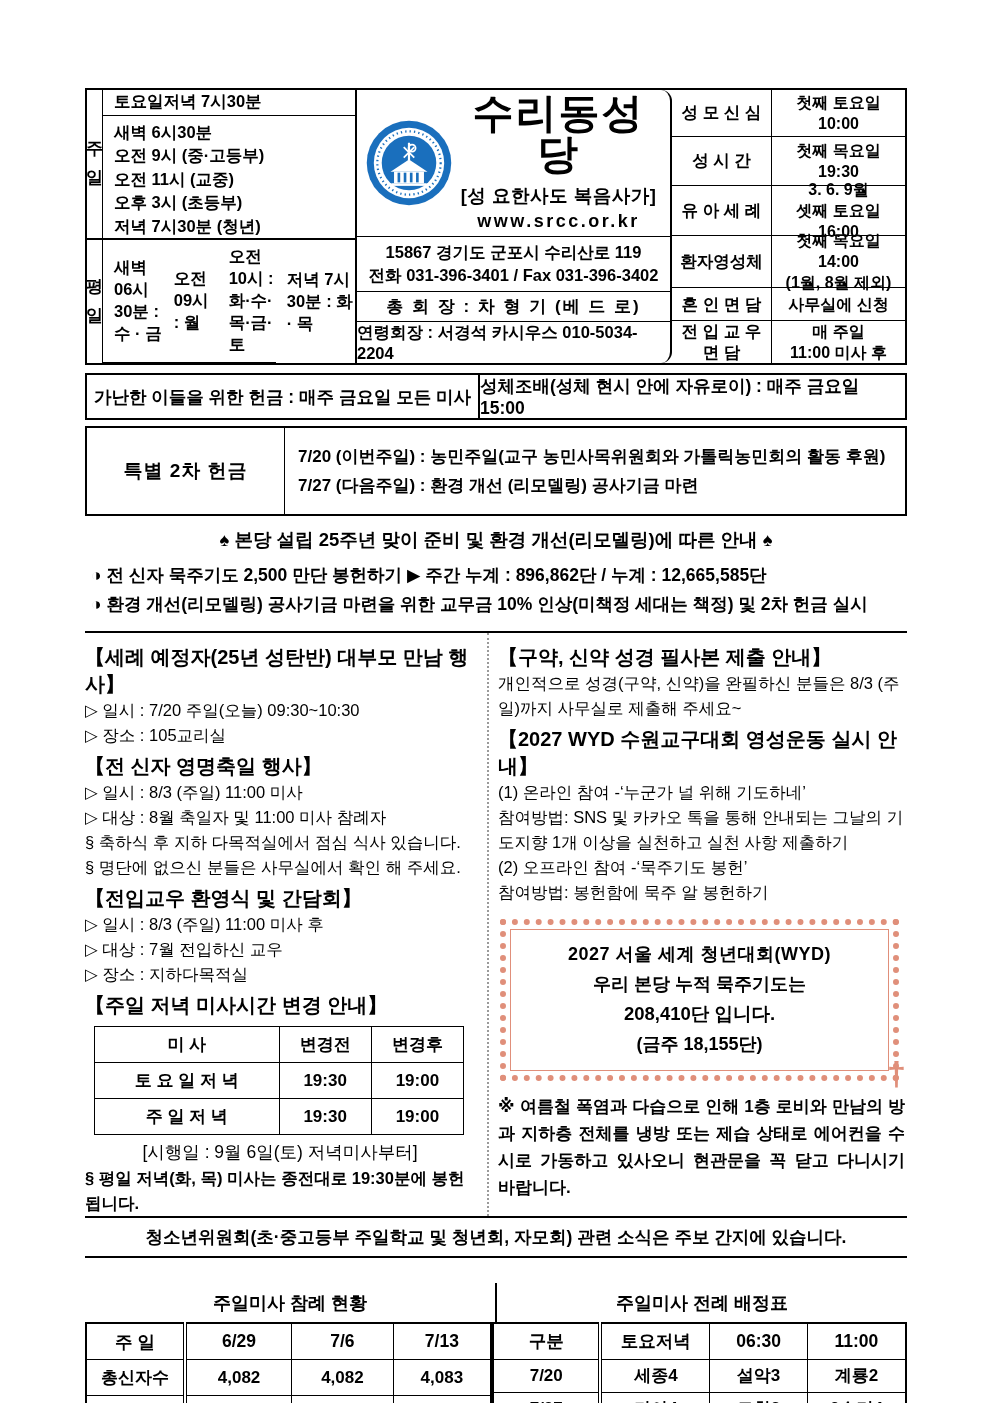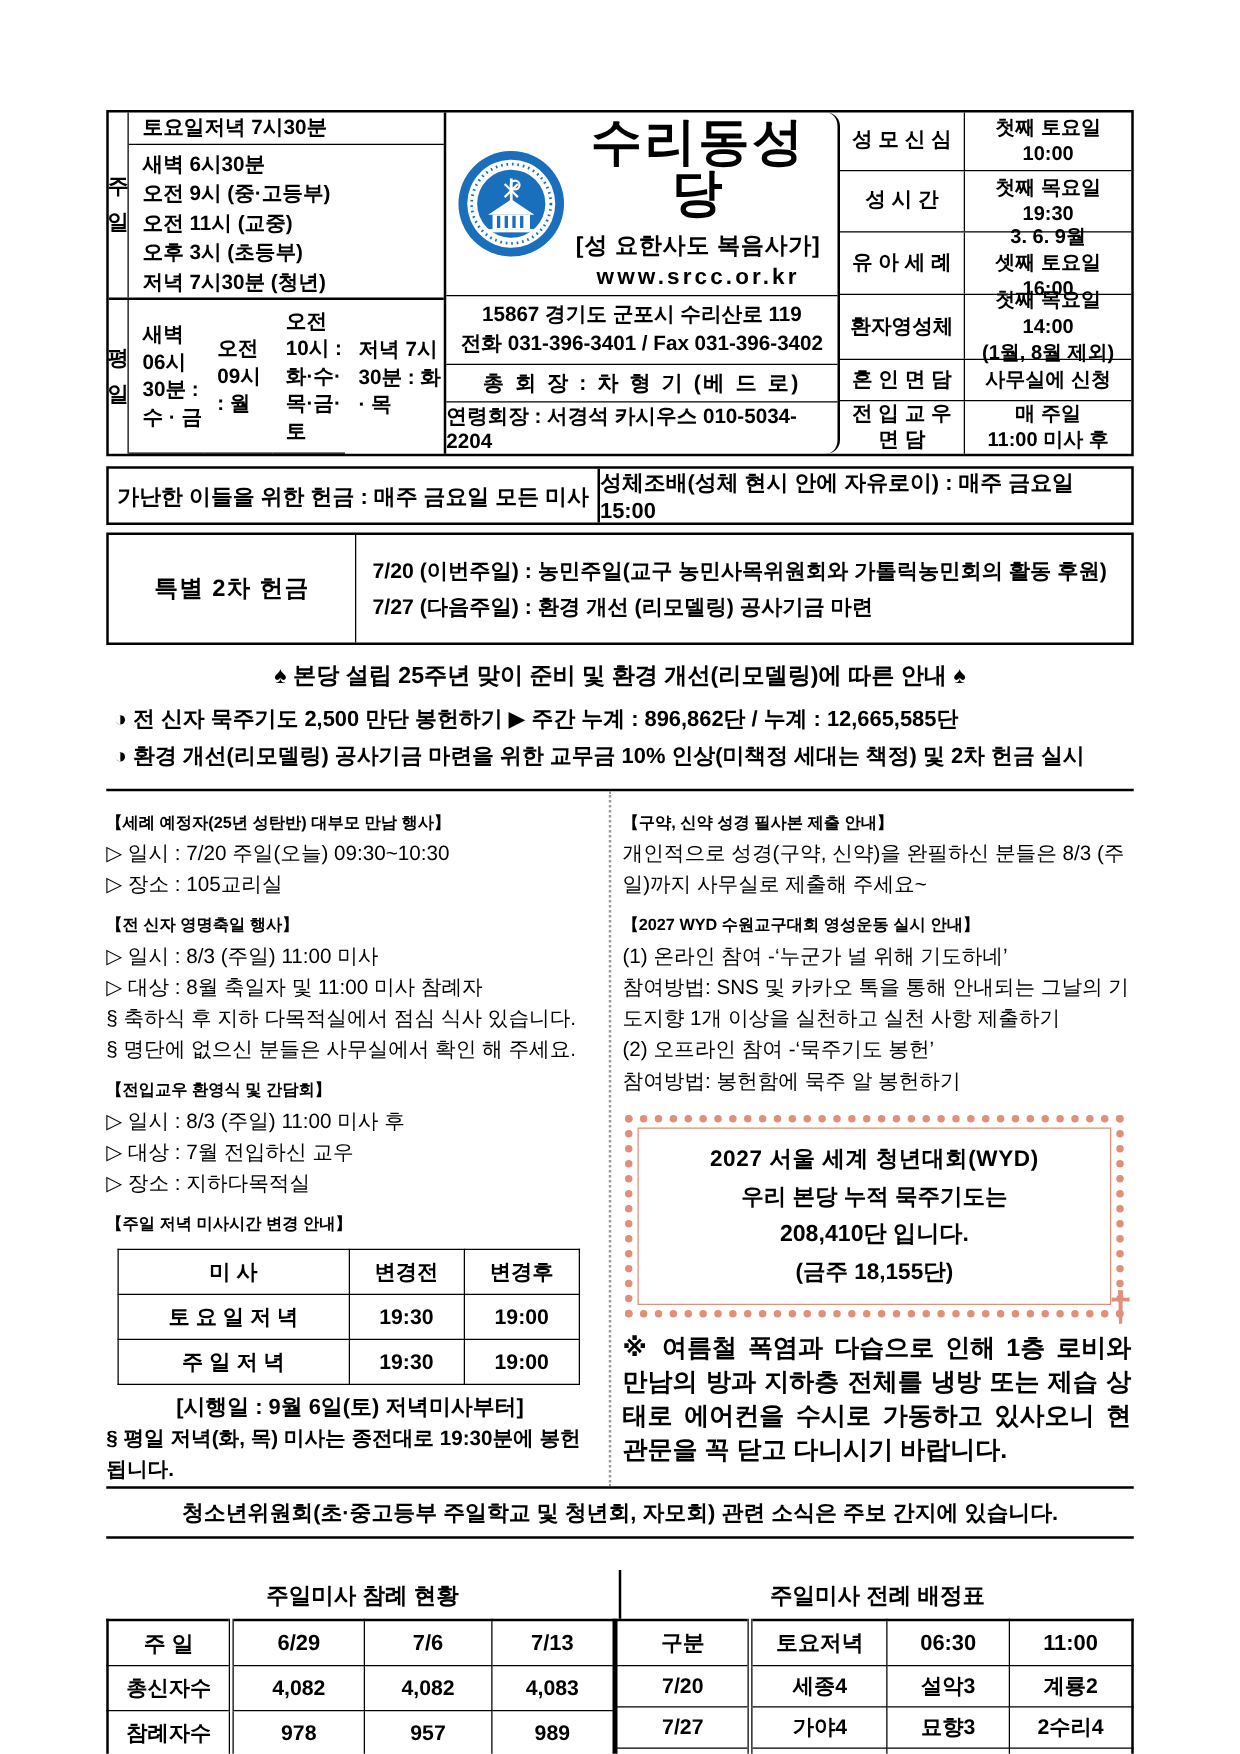--- a/index.html
+++ b/index.html
@@ -68,39 +68,39 @@
 
   
   .announce { border-bottom:2.5px solid #000; padding:11px 0 12px 0; }
   .ann-title { text-align:center; font-weight:800; font-size:18.5px; margin-bottom:9px; }
   .ann-line { font-weight:800; font-size:17.5px; line-height:29px; padding-left:6px; }
 
   
   .twocol { display:flex; min-height:438px; }
   .col-l { width:402px; padding:6px 12px 0 0; }
   .col-r { flex:1; border-left:2px dotted #9a9a9a; padding:6px 0 0 9px; }
-  .blk-title { font-weight:800; font-size:13px; line-height:27px; margin-top:5px; }
+  .blk-title { font-weight:800; font-size:20px; line-height:27px; margin-top:5px; }
   .blk-line { font-weight:500; font-size:16.5px; line-height:25px; }
 
   table.mass { border-collapse:collapse; width:370px; margin:7px 0 5px 9px; }
   table.mass td { border:1.8px solid #000; text-align:center; height:36px; font-size:17px; font-weight:700; }
   table.mass td:nth-child(1){ width:50%; }
   table.mass td:nth-child(2){ width:25%; } table.mass td:nth-child(3){ width:25%; }
-  .mass-note1 { text-align:center; font-weight:700; font-size:17.5px; margin-top:4px; }
+  .mass-note1 { text-align:center; font-weight:400; font-size:17.5px; margin-top:4px; }
   .mass-note2 { font-weight:600; font-size:16.5px; line-height:25px; margin-top:2px; }
 
   .rosary { position:relative; margin:14px 8px 8px 2px; border:6px dotted #e08f7a; padding:4px; }
   .rosary-inner { border:1.5px solid #e08f7a; padding:9px 4px 11px 4px; text-align:center; line-height:30px; }
   .ros-l1 { font-size:18px; font-weight:600; letter-spacing:0.5px; }
   .ros-l2, .ros-l4 { font-size:18.5px; font-weight:600; }
   .ros-l2 .b, .ros-l4 .b { font-weight:800; }
   .ros-l3, .ros-l5 { font-size:18px; font-weight:600; }
   .crucifix { position:absolute; right:-13px; bottom:-18px; color:#e08f7a; font-size:34px; font-weight:700; }
 
-  .summer-note { margin-top:12px; font-weight:600; font-size:20px; line-height:27px; text-align:justify; padding-right:2px; }
+  .summer-note { margin-top:12px; font-weight:600; font-size:17px; line-height:27px; text-align:justify; padding-right:2px; }
 
   
   .youth { border-top:2.5px solid #000; border-bottom:2.5px solid #000; padding:7px 0; text-align:center;
            font-weight:800; font-size:17.5px; }
 
   
   .btitles { display:flex; }
   .btitle { flex:1; text-align:center; font-weight:800; font-size:18px; padding:8px 0 7px 0;margin-top:25px; }
   .btitle:first-child { border-right:2px solid #000; }
   .btables { display:flex; }

